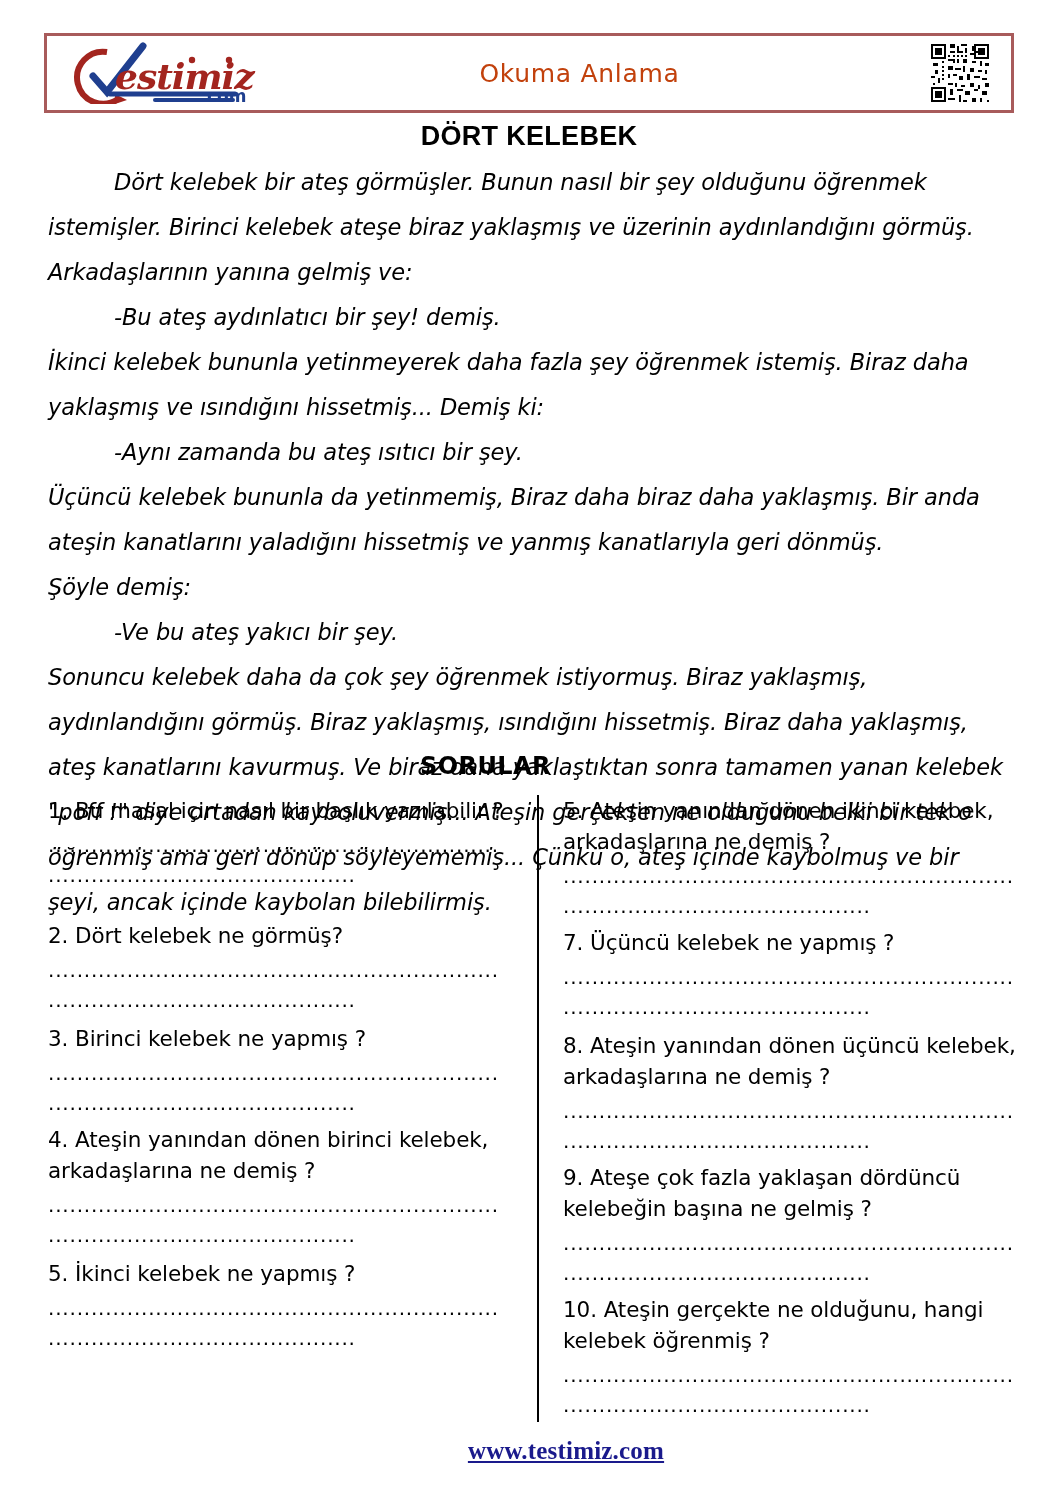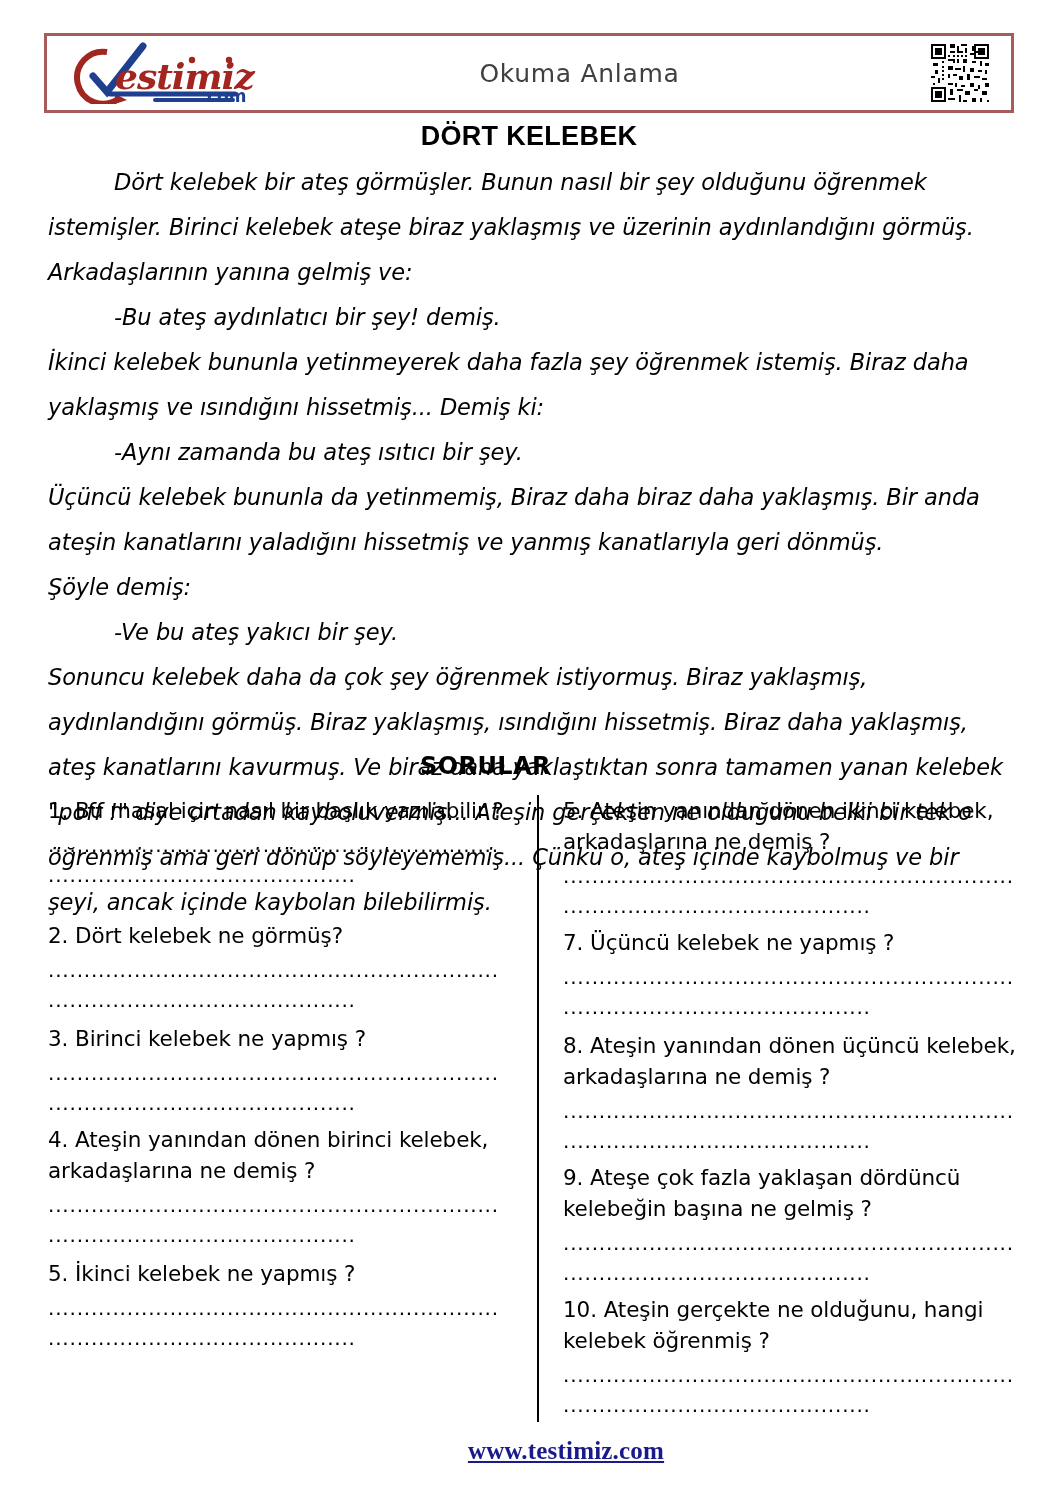--- a/index.html
+++ b/index.html
@@ -45,21 +45,21 @@
     position: relative;
     width: 215px;
     height: 62px;
     flex: 0 0 auto;
   }
   .logo svg { display: block; }
 
   .header-title {
     flex: 1 1 auto;
     text-align: center;
-    color: #404040;
+    color: #c2410c;
     font-size: 25px;
     font-weight: 400;
     letter-spacing: 0.7px;
     font-family: "DejaVu Sans", sans-serif;
     margin-left: -40px;
   }
 
   .qr {
     flex: 0 0 auto;
     width: 62px;

